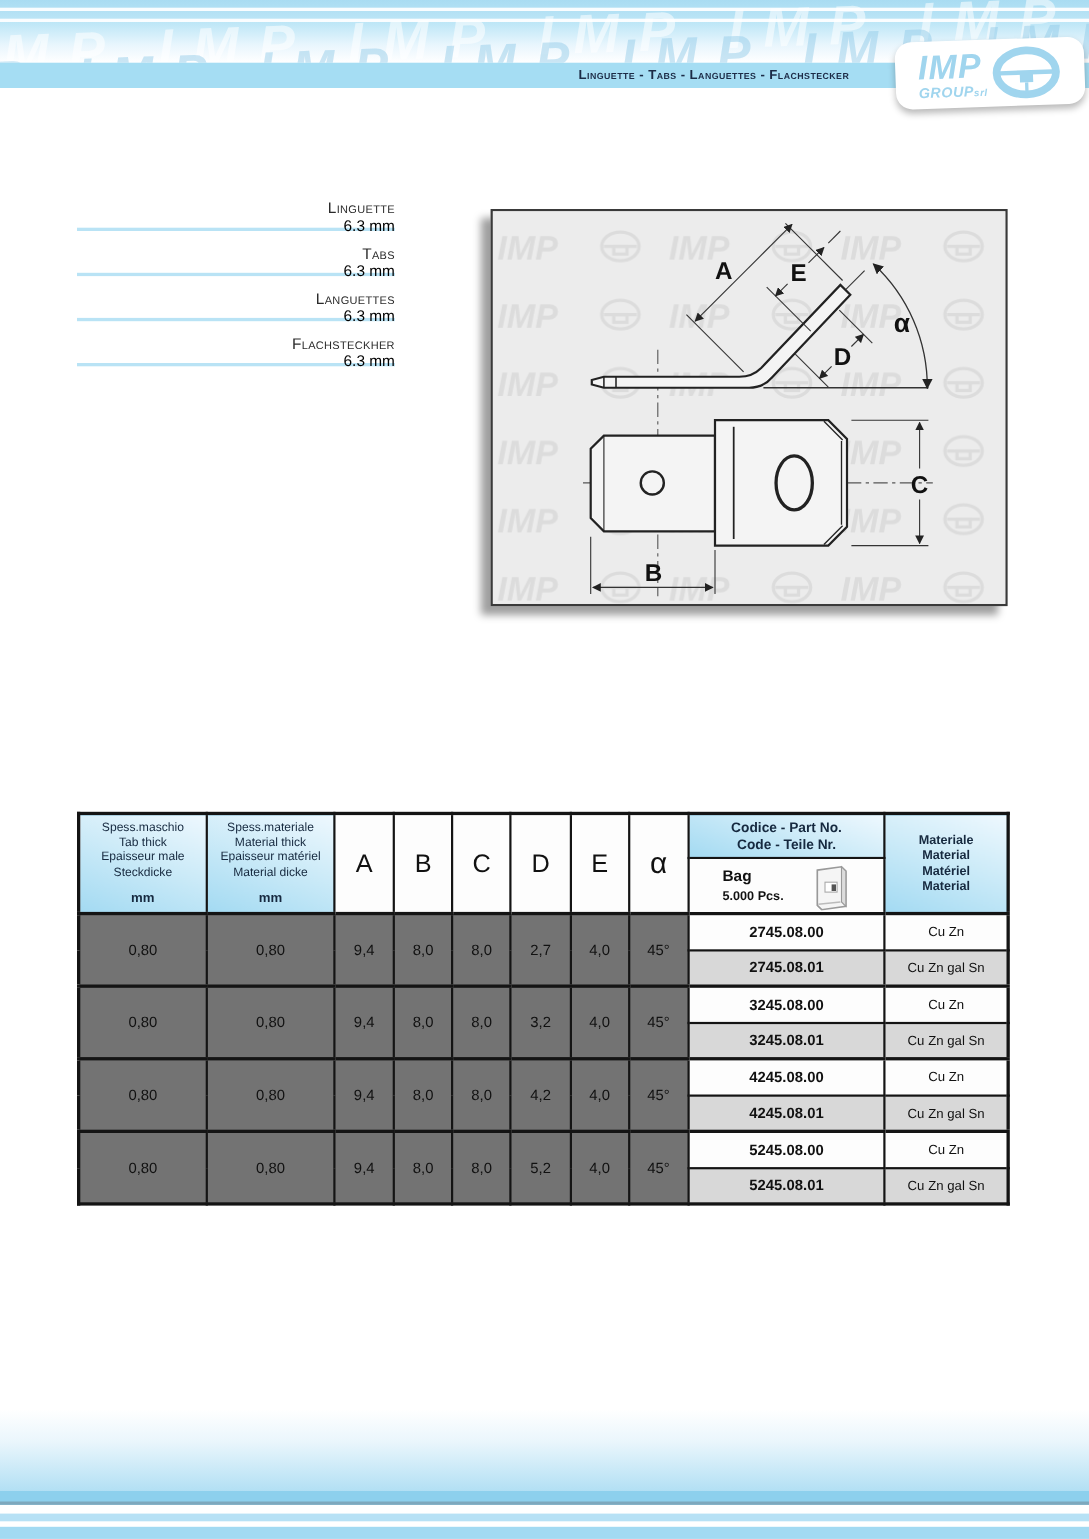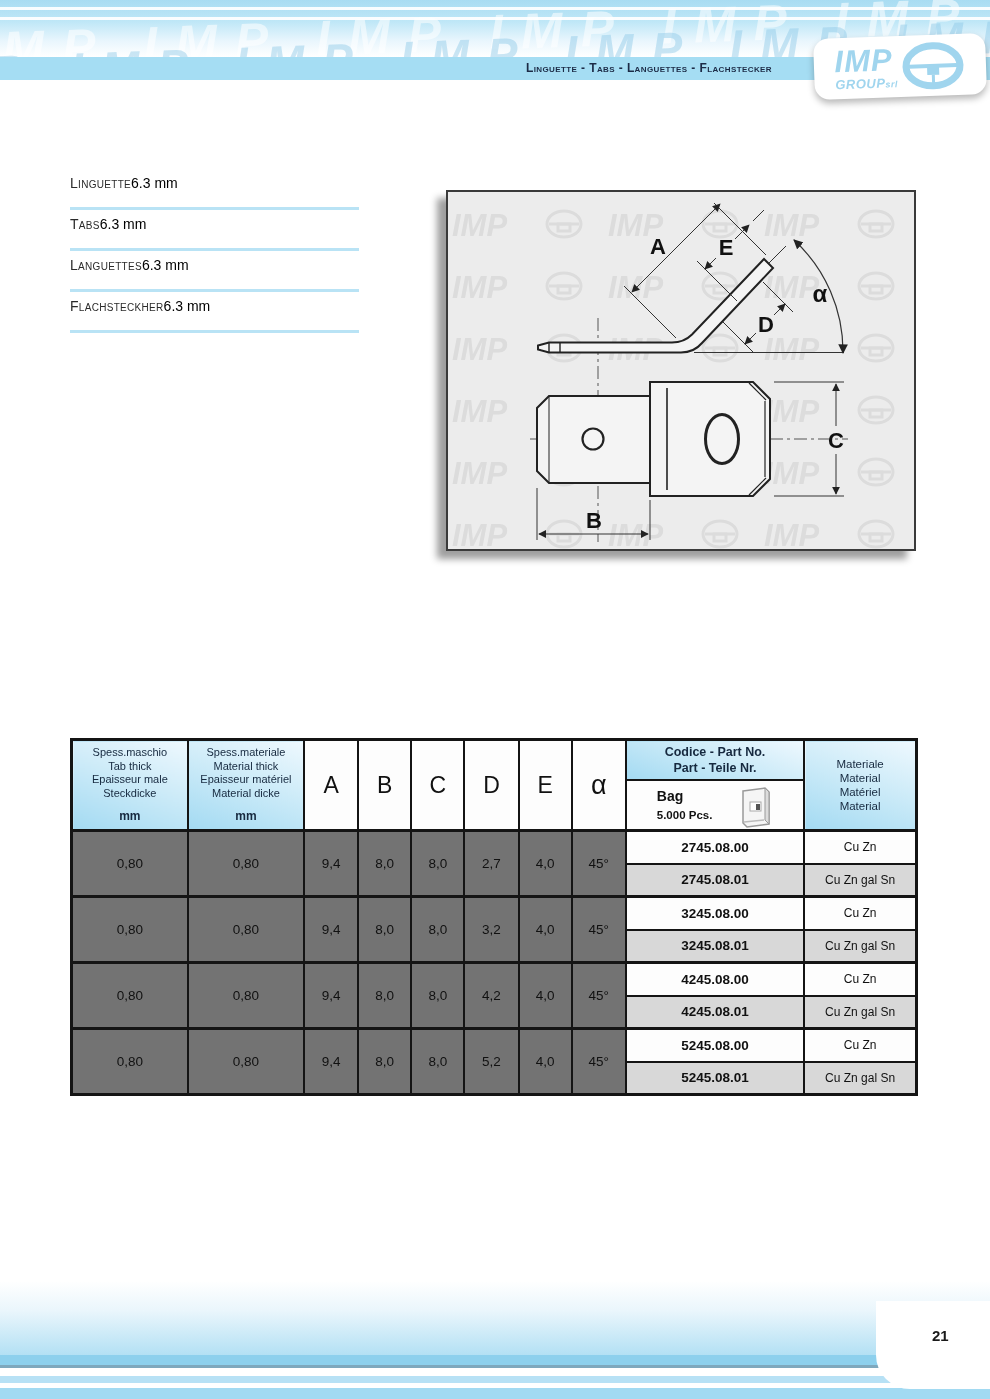--- a/index.html
+++ b/index.html
@@ -35,21 +35,21 @@
     display:flex; align-items:center; justify-content:center; gap:4px;
   }
   .logo-txt { color:#a0d5ee; font-style:italic; font-weight:800; line-height:1; text-align:left; }
   .logo-imp { font-size:31px; letter-spacing:1px; }
   .logo-group { font-size:13px; margin-top:1px; letter-spacing:0.5px; }
   .logo-srl { font-size:9px; }
   
   .spec-list { position:absolute; left:70px; top:181px; width:289px; }
   .spec-row {
     height:29px; margin-bottom:0; border-bottom:3px solid #b9e3f5;
-    display:flex; align-items:flex-end; padding-bottom:16px;
+    display:flex; justify-content:space-between; align-items:flex-end; padding-bottom:16px;flex-direction:column;
   }
   .spec-row + .spec-row { margin-top:12px; }
   .spec-label { font-size:14px; font-variant:small-caps; color:#2a2a2a; letter-spacing:0.3px; }
   .spec-value { font-size:14px; color:#000; }
   
   .diagram {
     position:absolute; left:446px; top:190px; width:470px; height:361px;
     border:2px solid #3a3a3a; background:#ececec;
     box-shadow:-9px 8px 7px rgba(0,0,0,0.38);
   }
@@ -64,21 +64,21 @@
   .hd-blue { font-size:11px; font-weight:400; line-height:13.5px; color:#16293f; }
   .hd-mm { display:block; font-weight:700; font-size:12px; margin-top:10px; }
   .hd-dim { font-size:23px; font-weight:400; background:#fdfdfd; color:#111; }
   .hd-alpha { font-size:27px; }
   .hrow1 th.code-title { height:40px; font-size:12.5px; font-weight:700; line-height:16px; color:#16293f; }
   .hrow2 th { height:51px; }
   .bag-cell { background:#fdfdfd; position:relative; text-align:left; padding-left:30px; }
   .bag-label { font-size:14px; font-weight:700; color:#111; }
   .bag-qty { font-size:11.5px; margin-top:5px; color:#111; }
   .bag-icon { position:absolute; right:30px; top:5px; }
-  .mat-title { font-size:11.5px; font-weight:400; line-height:14px; color:#16293f; }
+  .mat-title { font-size:11.5px; font-weight:700; line-height:14px; color:#16293f; }
   td.val { font-size:13.5px; background:#737373; }
   tr.sub td { height:33px; }
   td.code { font-size:13.5px; font-weight:700; }
   td.mat { font-size:12px; }
   td.w { background:#fdfdfd; } td.g { background:#d8d8d8; }
   tr.drow > td { border-top:3px solid #141414; }
   
   .f-grad { position:absolute; left:0; right:0; top:1281px; height:74px;
     background:linear-gradient(180deg,#ffffff 0%,#eaf6fc 40%,#b3e0f4 100%); }
   .f-band { position:absolute; left:0; right:0; top:1355px; height:13px;
@@ -248,21 +248,21 @@
           <span class="hd-mm">mm</span>
         </th>
         <th rowspan="2" class="hd-dim">A</th>
         <th rowspan="2" class="hd-dim">B</th>
         <th rowspan="2" class="hd-dim">C</th>
         <th rowspan="2" class="hd-dim">D</th>
         <th rowspan="2" class="hd-dim">E</th>
         <th rowspan="2" class="hd-dim hd-alpha">α</th>
         <th class="code-title">
           <span>Codice - Part No.</span><br>
-          <span>Part - Teile Nr.</span>
+          <span>Code - Teile Nr.</span>
         </th>
         <th rowspan="2" class="mat-title">
           <span>Materiale</span><br>
           <span>Material</span><br>
           <span>Matériel</span><br>
           <span>Material</span>
         </th>
       </tr>
       <tr class="hrow2">
         <th class="bag-cell">
@@ -346,17 +346,14 @@
         <td class="mat g">Cu Zn gal Sn</td>
       </tr>
     </tbody>
       </table>
   </div>
 
   <div class="f-grad"></div>
   <div class="f-band"></div>
   <div class="f-s1"></div>
   <div class="f-s2"></div>
-  <div class="page-box">
-    <div class="page-num">21</div>
-  </div>
 
 </div>
 
 </body></html>

